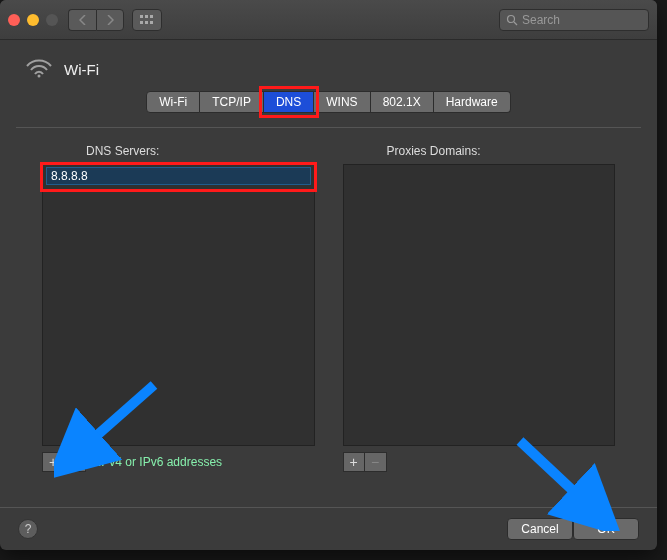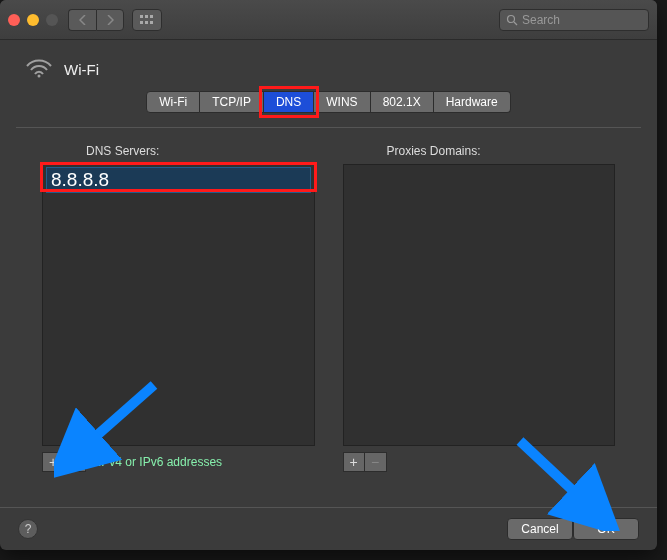--- a/index.html
+++ b/index.html
@@ -107,21 +107,21 @@
     position:absolute; left:-3px; top:-3px;
     width: calc(100% + 6px); height:30px;
     border:3px solid #ff1a1a;
     pointer-events:none;
   }
   .dns-entry {
     margin:2px 3px;
     background:#1b3a56;
     border:1px solid #1f5d8e;
     color:#fff;
-    font-size:19px;
+    font-size:12px;
     padding:1px 4px;
   }
   .list-footer {
     display:flex; align-items:center; gap:12px;
     margin-top:6px;
   }
   .pm-group { display:flex; }
   .pm {
     width:22px; height:20px;
     background:#666; border:1px solid #2c2c2c;

